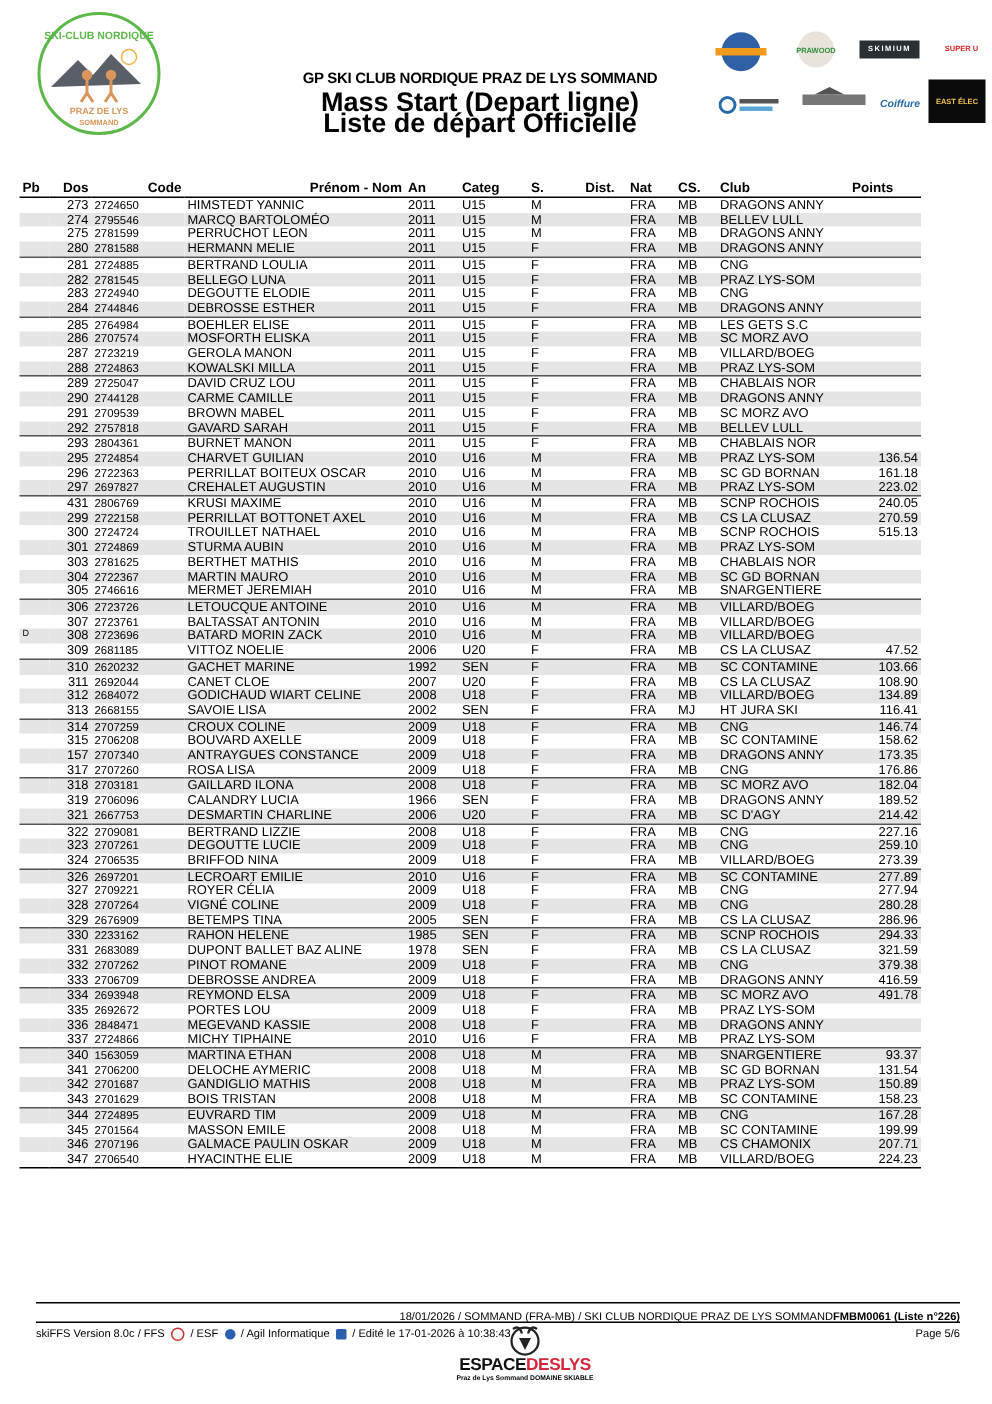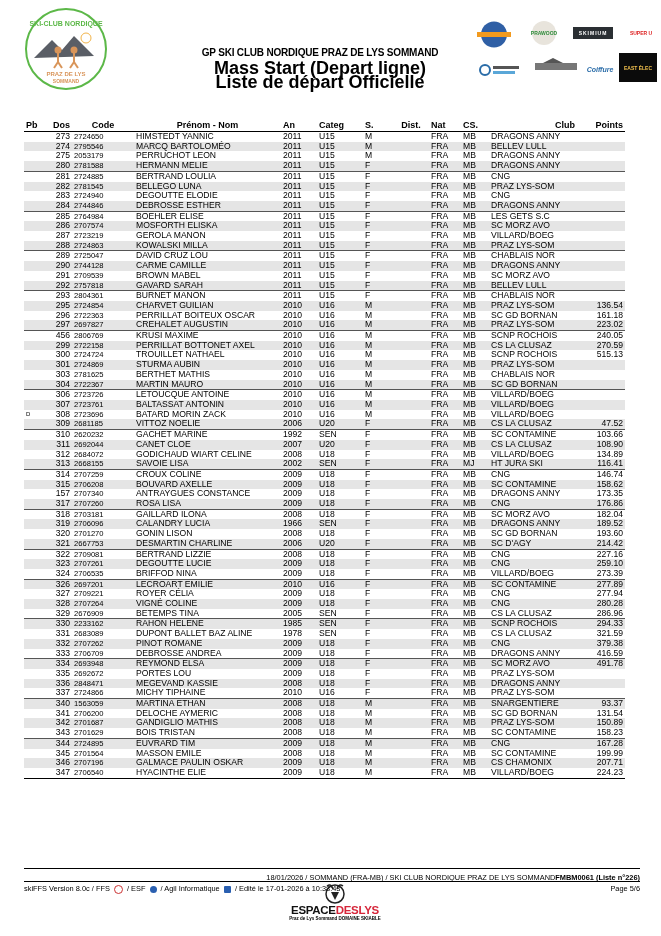--- a/index.html
+++ b/index.html
@@ -11,48 +11,48 @@
   .sponsor { position:absolute; display:flex; align-items:center; justify-content:center; font-size:5px; font-weight:bold; }
   .sp1 { left:474px; top:21px; width:40px; height:27px; }
   .sp2 { left:527px; top:20px; width:34px; height:26px; }
   .sp3 { left:573px; top:27px; width:40px; height:12px; background:#2a2f33; color:#fff; letter-spacing:1px; }
   .sp4 { left:626px; top:22px; width:30px; height:22px; color:#d22; font-size:5px; flex-direction:column; }
   .sp5 { left:479px; top:63px; width:44px; height:14px; color:#2a6ca8; }
   .sp6 { left:533px; top:57px; width:46px; height:15px; }
   .sp7 { left:582px; top:60px; width:36px; height:18px; color:#2a6ca8; font-style:italic; font-size:7px; }
   .sp8 { left:619px; top:53px; width:38px; height:29px; background:#0b0b0b; color:#f2c14e; font-size:5px; }
 
-  table.results { position:absolute; left:24px; top:121px; border-collapse:collapse; font-size:8.6px; line-height:9.7px; }
+  table.results { position:absolute; left:13px; top:121px; border-collapse:collapse; font-size:8.6px; line-height:9.7px; }
   table.results th { font-weight:bold; font-size:9px; padding:0 2px; border-bottom:1.3px solid #000; height:10px; }
   table.results td { padding:0 2px; height:9.7px; white-space:nowrap; }
   table.results tbody tr:nth-child(even) td { background:#e5e5e5; }
   table.results tbody tr.sep td { border-top:1px solid #555; }
   .c-pb { width:16px; font-size:6px; text-align:left; }
   .c-dos { width:24px; text-align:right; }
   .c-code { width:58px; font-size:7.6px; text-align:left; }
   .c-name { width:143px; text-align:left; }
   .c-an { width:28px; text-align:left; }
   .c-cat { width:38px; text-align:left; padding-left:6px !important; }
   .c-sex { width:26px; text-align:left; padding-left:6px !important; }
   .c-dist { width:32px; }
   .c-nat { width:28px; text-align:left; }
   .c-cs { width:24px; text-align:left; }
   .c-club { width:84px; text-align:left; }
   .c-pts { width:44px; text-align:right; }
   th.c-pb { font-size:6px; }
-  th.c-code, th.c-name { text-align:center; }
-  th.c-club, th.c-pts { text-align:right; }
+  th.c-code, th.c-name { text-align:right; }
+  th.c-club, th.c-pts { text-align:left; }
   tr.last td { border-bottom:1.5px solid #000; }
 
   .footer { position:absolute; left:24px; width:616px; font-size:7.4px; font-family:"Liberation Sans", sans-serif; }
   .footer-line1 { top:868px; border-top:1px solid #000; padding-top:4px; display:flex; justify-content:flex-end; }
   .footer-line1 .right { font-weight:bold; }
   .footer-line2 { top:881px; border-top:0.8px solid #000; padding-top:2px; display:flex; justify-content:space-between; }
   .mini-icon { display:inline-block; width:7px; height:7px; border-radius:50%; vertical-align:middle; margin:0 2px; }
-  .resort-logo { position:absolute; left:275px; top:882px; width:120px; height:50px; text-align:center; }
+  .resort-logo { position:absolute; left:290px; top:882px; width:120px; height:50px; text-align:center; }
   .resort-logo .name { font-size:11.5px; font-weight:bold; letter-spacing:-0.3px; margin-top:22px; }
   .resort-logo .name .a { color:#111; }
   .resort-logo .name .b { color:#d6263a; }
   .resort-logo .sub { font-size:4.5px; font-weight:bold; }
 </style>
 </head>
 <body>
 
 <div class="logo-club">
   <svg width="88" height="86" viewBox="0 0 88 86">
@@ -153,21 +153,21 @@
         <td class="c-sex">M</td>
         <td class="c-dist"></td>
         <td class="c-nat">FRA</td>
         <td class="c-cs">MB</td>
         <td class="c-club">BELLEV LULL</td>
         <td class="c-pts"></td>
       </tr>
       <tr>
         <td class="c-pb"></td>
         <td class="c-dos">275</td>
-        <td class="c-code">2053179</td>
+        <td class="c-code">2781599</td>
         <td class="c-name">PERRUCHOT LEON</td>
         <td class="c-an">2011</td>
         <td class="c-cat">U15</td>
         <td class="c-sex">M</td>
         <td class="c-dist"></td>
         <td class="c-nat">FRA</td>
         <td class="c-cs">MB</td>
         <td class="c-club">DRAGONS ANNY</td>
         <td class="c-pts"></td>
       </tr>
@@ -404,21 +404,21 @@
         <td class="c-cat">U16</td>
         <td class="c-sex">M</td>
         <td class="c-dist"></td>
         <td class="c-nat">FRA</td>
         <td class="c-cs">MB</td>
         <td class="c-club">PRAZ LYS-SOM</td>
         <td class="c-pts">223.02</td>
       </tr>
       <tr class="sep">
         <td class="c-pb"></td>
-        <td class="c-dos">456</td>
+        <td class="c-dos">431</td>
         <td class="c-code">2806769</td>
         <td class="c-name">KRUSI MAXIME</td>
         <td class="c-an">2010</td>
         <td class="c-cat">U16</td>
         <td class="c-sex">M</td>
         <td class="c-dist"></td>
         <td class="c-nat">FRA</td>
         <td class="c-cs">MB</td>
         <td class="c-club">SCNP ROCHOIS</td>
         <td class="c-pts">240.05</td>
@@ -484,20 +484,34 @@
         <td class="c-dos">304</td>
         <td class="c-code">2722367</td>
         <td class="c-name">MARTIN MAURO</td>
         <td class="c-an">2010</td>
         <td class="c-cat">U16</td>
         <td class="c-sex">M</td>
         <td class="c-dist"></td>
         <td class="c-nat">FRA</td>
         <td class="c-cs">MB</td>
         <td class="c-club">SC GD BORNAN</td>
+        <td class="c-pts"></td>
+      </tr>
+      <tr>
+        <td class="c-pb"></td>
+        <td class="c-dos">305</td>
+        <td class="c-code">2746616</td>
+        <td class="c-name">MERMET JEREMIAH</td>
+        <td class="c-an">2010</td>
+        <td class="c-cat">U16</td>
+        <td class="c-sex">M</td>
+        <td class="c-dist"></td>
+        <td class="c-nat">FRA</td>
+        <td class="c-cs">MB</td>
+        <td class="c-club">SNARGENTIERE</td>
         <td class="c-pts"></td>
       </tr>
       <tr class="sep">
         <td class="c-pb"></td>
         <td class="c-dos">306</td>
         <td class="c-code">2723726</td>
         <td class="c-name">LETOUCQUE ANTOINE</td>
         <td class="c-an">2010</td>
         <td class="c-cat">U16</td>
         <td class="c-sex">M</td>
@@ -681,34 +695,20 @@
         <td class="c-code">2706096</td>
         <td class="c-name">CALANDRY LUCIA</td>
         <td class="c-an">1966</td>
         <td class="c-cat">SEN</td>
         <td class="c-sex">F</td>
         <td class="c-dist"></td>
         <td class="c-nat">FRA</td>
         <td class="c-cs">MB</td>
         <td class="c-club">DRAGONS ANNY</td>
         <td class="c-pts">189.52</td>
-      </tr>
-      <tr>
-        <td class="c-pb"></td>
-        <td class="c-dos">320</td>
-        <td class="c-code">2701270</td>
-        <td class="c-name">GONIN LISON</td>
-        <td class="c-an">2008</td>
-        <td class="c-cat">U18</td>
-        <td class="c-sex">F</td>
-        <td class="c-dist"></td>
-        <td class="c-nat">FRA</td>
-        <td class="c-cs">MB</td>
-        <td class="c-club">SC GD BORNAN</td>
-        <td class="c-pts">193.60</td>
       </tr>
       <tr>
         <td class="c-pb"></td>
         <td class="c-dos">321</td>
         <td class="c-code">2667753</td>
         <td class="c-name">DESMARTIN CHARLINE</td>
         <td class="c-an">2006</td>
         <td class="c-cat">U20</td>
         <td class="c-sex">F</td>
         <td class="c-dist"></td>

